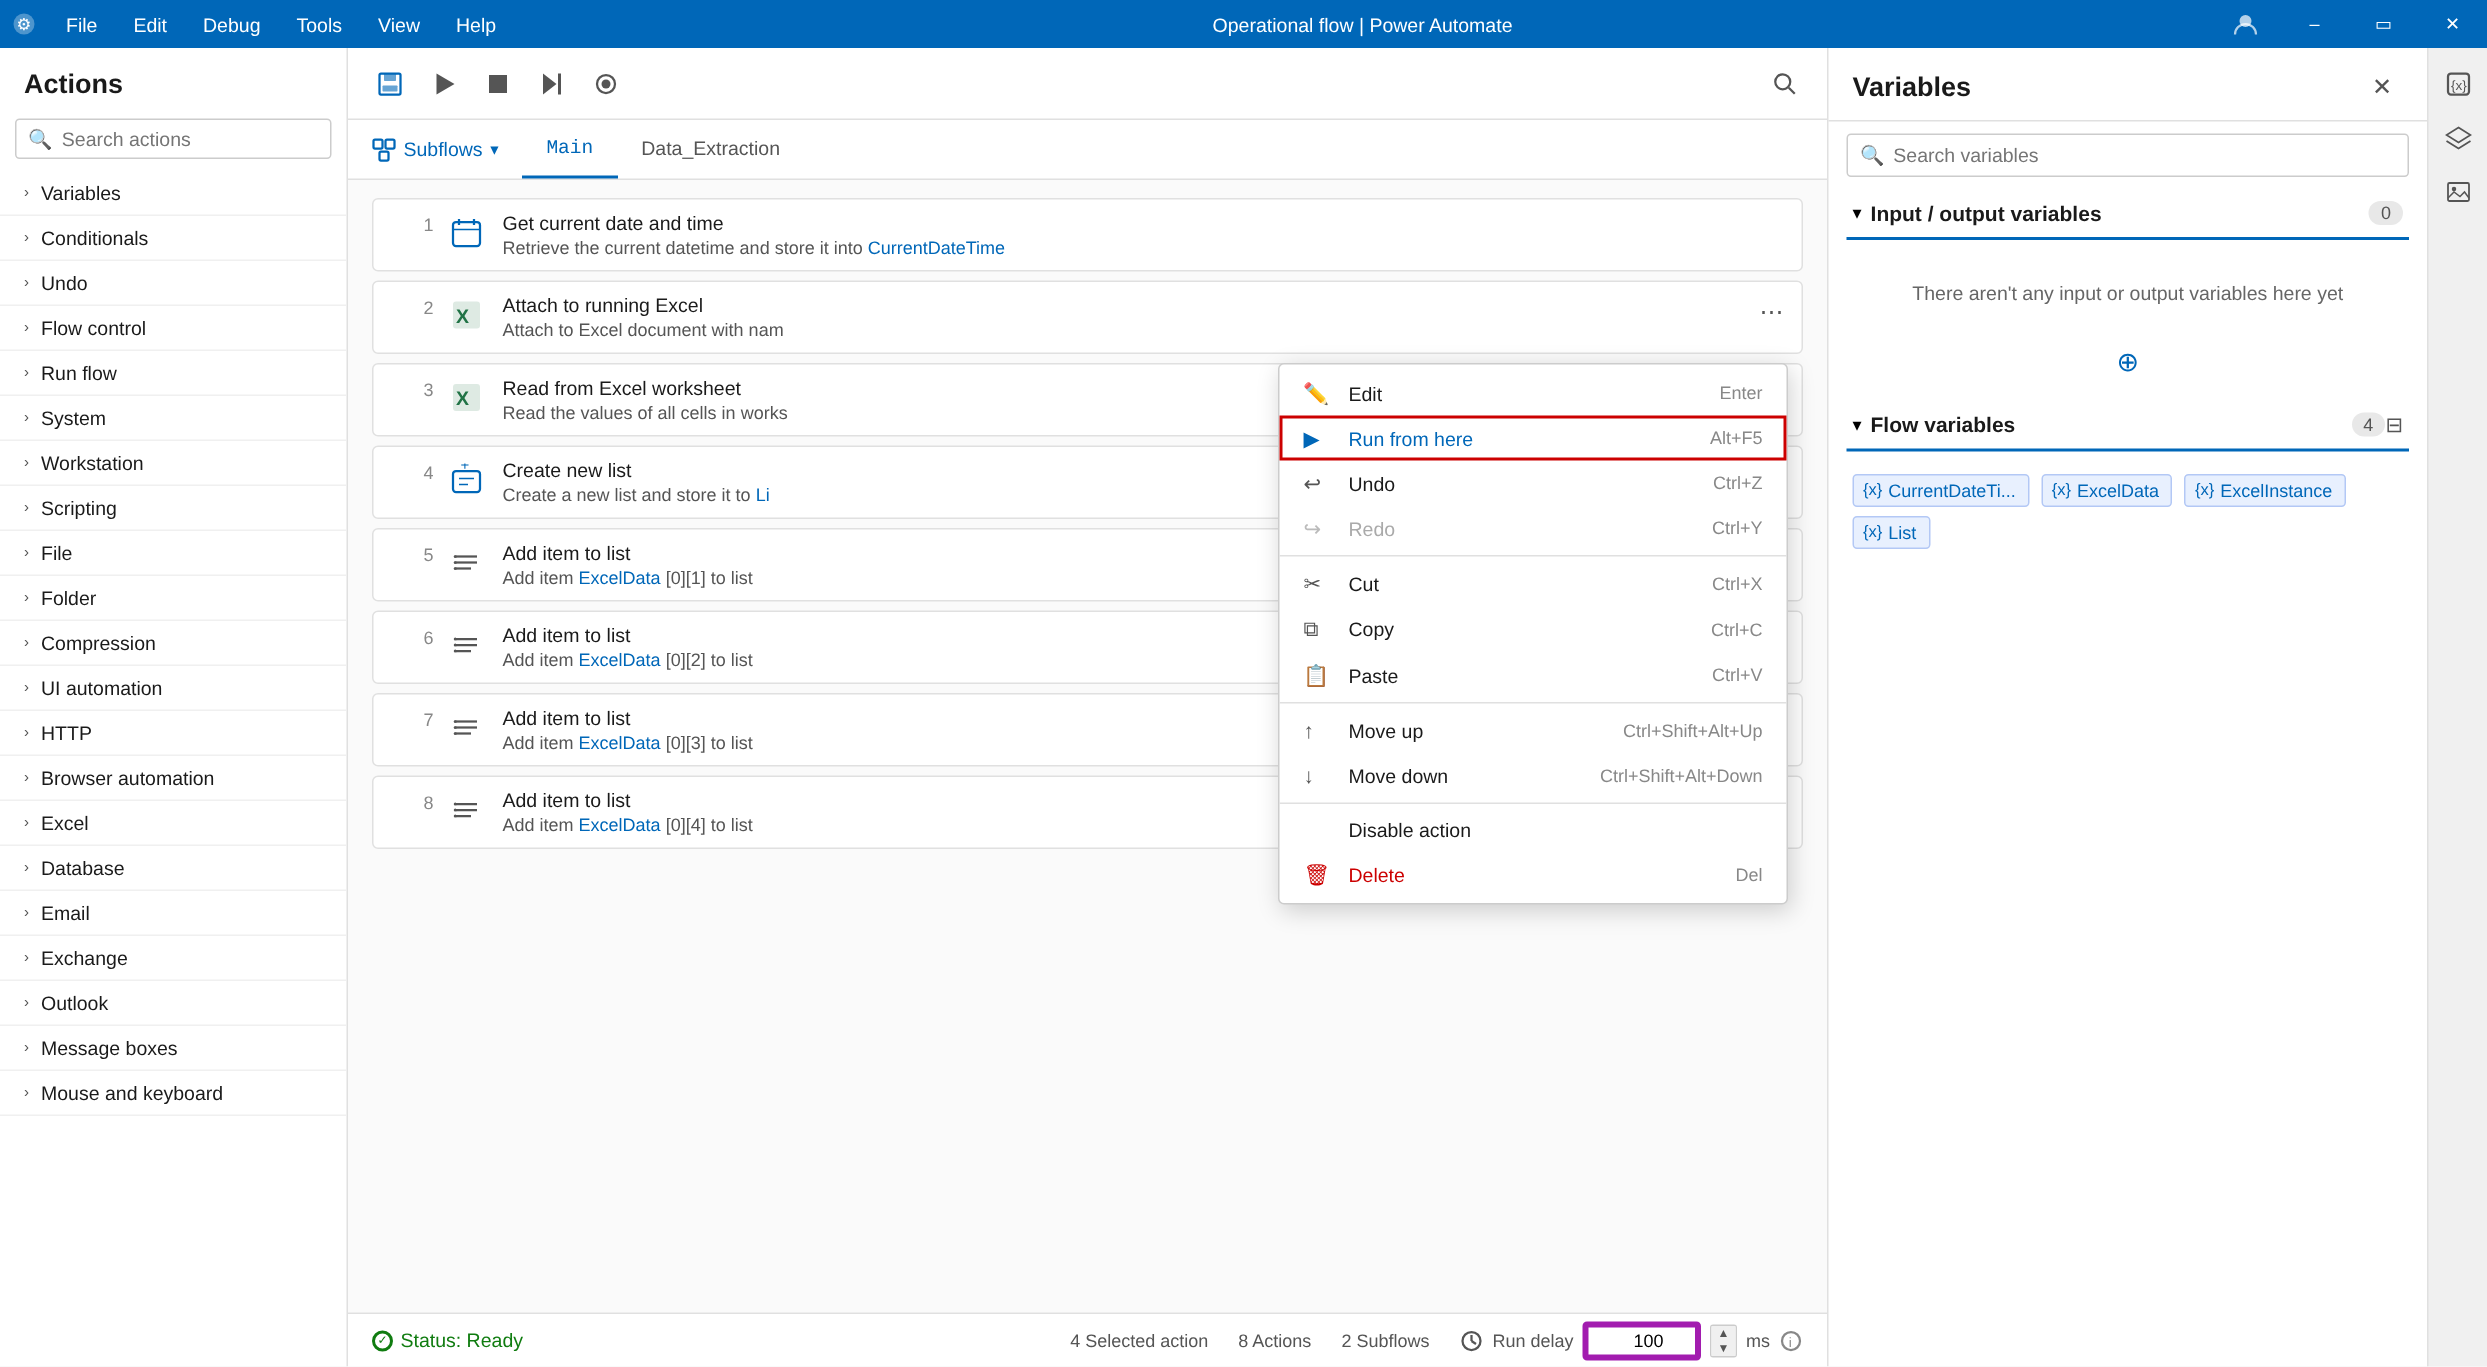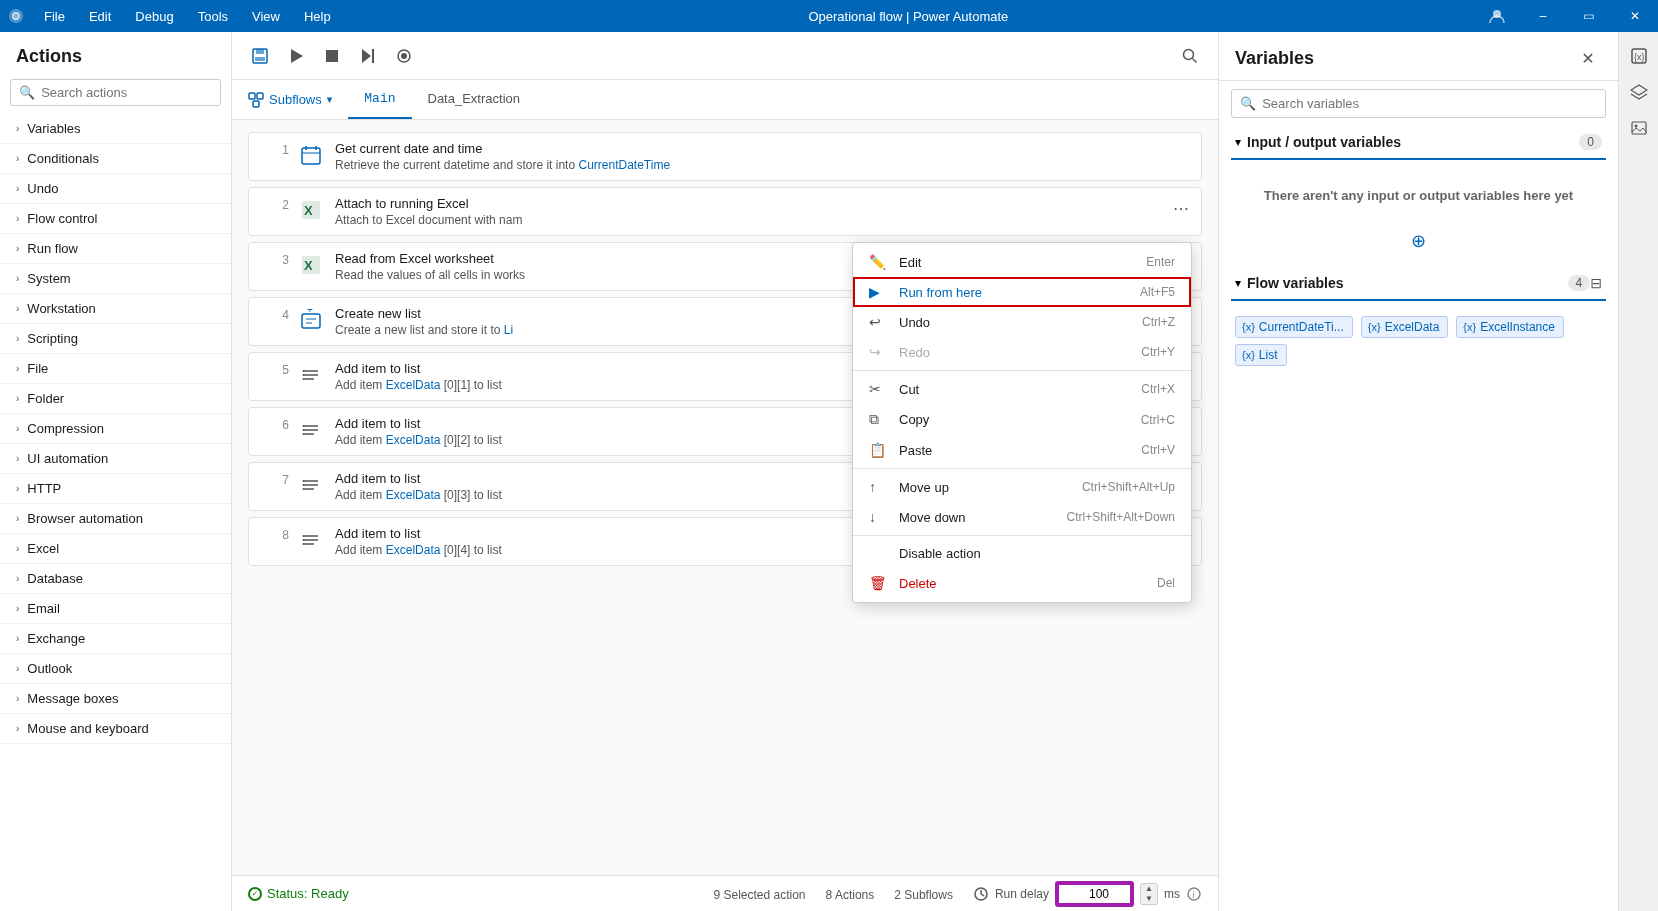--- a/index.html
+++ b/index.html
@@ -346,21 +346,20 @@
     .var-section-divider {
       height: 2px;
       background: #0067b8;
       margin-bottom: 8px;
     }
     .var-empty-msg {
       text-align: center;
       color: #666;
       font-size: 13px;
       padding: 20px;
-      font-weight: bold;
     }
     .var-add-btn {
       display: flex;
       align-items: center;
       justify-content: center;
       width: 28px; height: 28px;
       border: none; background: transparent;
       cursor: pointer; border-radius: 50%;
       font-size: 18px; color: #0067b8;
       margin: 4px auto;
@@ -407,21 +406,22 @@
     
     .status-bar {
       position: absolute;
       bottom: 0;
       left: 0;
       right: 0;
       height: 36px;
       background: white;
       border-top: 1px solid #e0e0e0;
       display: flex;
-      padding: 12px 16px;
+      align-items: center;
+      padding: 0 16px;
       font-size: 12px;
       color: #555;
       gap: 20px;
       z-index: 50;
     }
     .status-ready {
       display: flex;
       align-items: center;
       gap: 5px;
       color: #107c10;
@@ -870,21 +870,21 @@
         <span class="ctx-shortcut">Del</span>
       </div>
     </div>
 
     <div class="status-bar">
       <div class="status-ready">
         <div class="dot"></div>
         <span>Status: Ready</span>
       </div>
       <div class="status-spacer"></div>
-      <span>9 Selected action</span>
+      <span>4 Selected action</span>
       <span>8 Actions</span>
       <span>2 Subflows</span>
       <div class="run-delay-box">
         <svg width="16" height="16" viewBox="0 0 16 16" fill="none">
           <circle cx="8" cy="8" r="6" stroke="#555" stroke-width="1.5"></circle>
           <line x1="8" y1="4" x2="8" y2="8" stroke="#555" stroke-width="1.5"></line>
           <line x1="8" y1="8" x2="11" y2="10" stroke="#555" stroke-width="1.5"></line>
         </svg>
         <span>Run delay</span>
         <input class="run-delay-input" type="number" value="100" style="">

